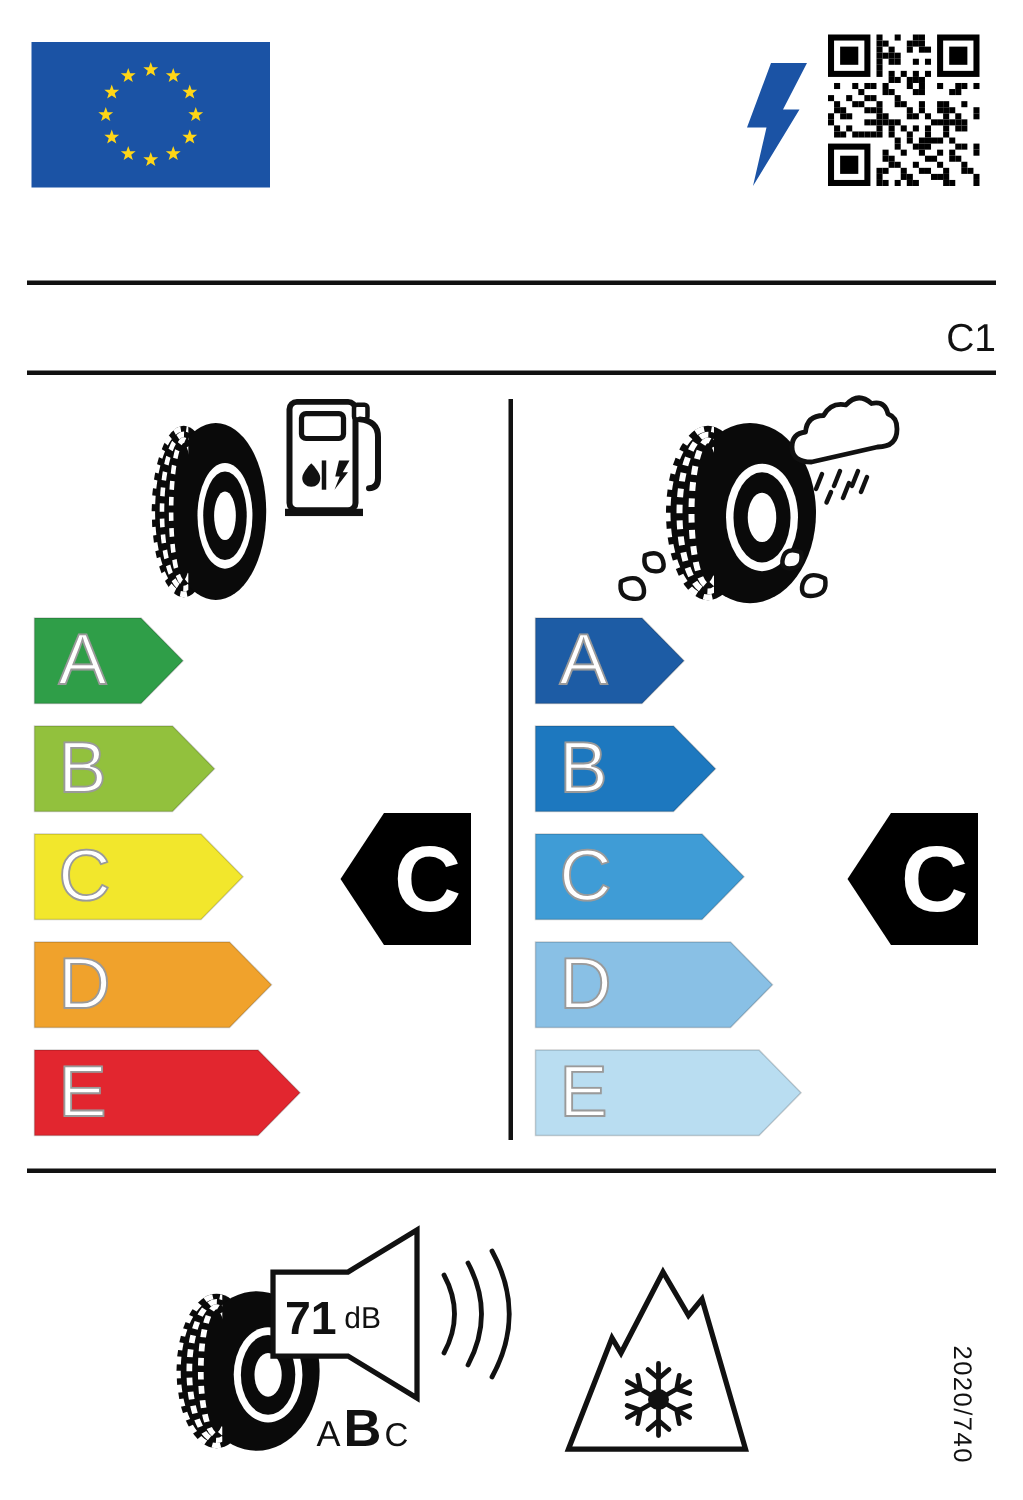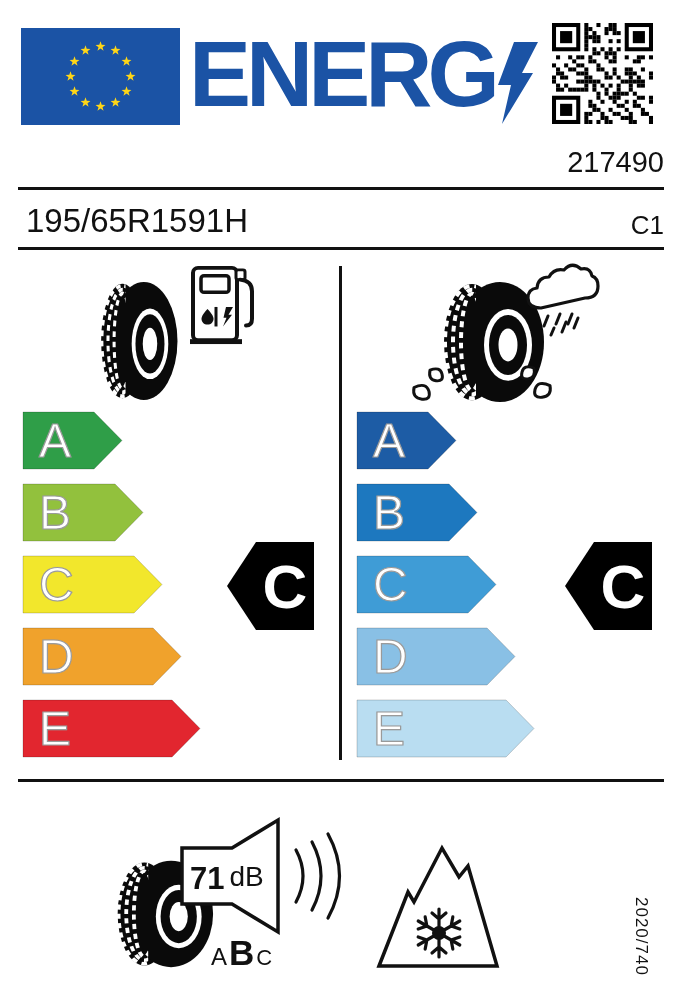--- a/index.html
+++ b/index.html
@@ -27,23 +27,23 @@
     position:absolute;left:16px;top:0;height:57px;display:flex;align-items:center;
     font-size:48px;color:#fff;-webkit-text-stroke:1.2px #9a9a9a;
     text-shadow:0 0 1px #999;
   }
   .class-arrow{position:absolute;width:87px;height:88px;}
   .class-letter{
     position:absolute;left:29px;top:0;width:58px;height:88px;display:flex;align-items:center;justify-content:center;
     font-size:62px;font-weight:700;color:#fff;
   }
   
-  .db-text{position:absolute;left:190px;top:861px;display:flex;align-items:flex-start;gap:5px;}
+  .db-text{position:absolute;left:190px;top:861px;display:flex;align-items:center;gap:5px;}
   .db-val{font-size:31px;font-weight:700;}
-  .db-unit{font-size:28px;font-weight:400;}
+  .db-unit{font-size:20px;font-weight:400;}
   .abc{position:absolute;left:211px;top:933px;display:flex;align-items:baseline;gap:2px;}
   .abc .a{font-size:24px;}
   .abc .b{font-size:35px;font-weight:700;}
   .abc .c{font-size:22px;}
   .regulation{
     position:absolute;left:631px;top:897px;writing-mode:vertical-rl;
     font-size:17px;letter-spacing:1px;color:#111;
   }
   svg{overflow:visible;}
 </style>
@@ -66,21 +66,20 @@
         <use href="#star" x="94.5" y="74.5"></use>
       <use href="#star" x="79.5" y="78.5"></use>
         <use href="#star" x="64.5" y="74.5"></use>
       <use href="#star" x="53.5" y="63.5"></use>
         <use href="#star" x="49.5" y="48.5"></use>
       <use href="#star" x="53.5" y="33.5"></use>
         <use href="#star" x="64.5" y="22.5"></use>
     </g>
   </svg>
 
-  <div class="energ">ENERG</div>
 
   <svg class="abs" style="left:498px;top:42px" width="40" height="82" viewBox="0 0 40 82" preserveAspectRatio="none">
     <polygon points="16,0 40,0 24,31 35,31 4,82 13,43 0,43" fill="#1b53a5"></polygon>
   </svg>
 
   <svg class="abs" style="left:552px;top:23px" width="101" height="101" viewBox="0 0 25 25" preserveAspectRatio="none">
     <rect x="0" y="0" width="25" height="25" fill="#fff"></rect>
     <g fill="#000">
         <rect x="0" y="0" width="7" height="7"></rect>
         <rect x="18" y="0" width="7" height="7"></rect>
@@ -270,23 +269,21 @@
         <rect x="9" y="24" width="1" height="1"></rect>
         <rect x="11" y="24" width="1" height="1"></rect>
         <rect x="13" y="24" width="1" height="1"></rect>
         <rect x="14" y="24" width="1" height="1"></rect>
         <rect x="19" y="24" width="1" height="1"></rect>
         <rect x="20" y="24" width="1" height="1"></rect>
         <rect x="24" y="24" width="1" height="1"></rect>
       </g>
   </svg>
 
-  <div class="article">217490</div>
   <div class="hline" style="top:187px"></div>
-  <div class="size">195/65R1591H</div>
   <div class="tclass">C1</div>
   <div class="hline" style="top:247px"></div>
 
   <div class="vdivider"></div>
 
   <svg class="abs" style="left:95px;top:281px" width="84" height="120" viewBox="0 0 110 126" preserveAspectRatio="none">
     <defs>
         <clipPath id="lc1">
           <rect x="0" y="0" width="40" height="126"></rect>
         </clipPath>

